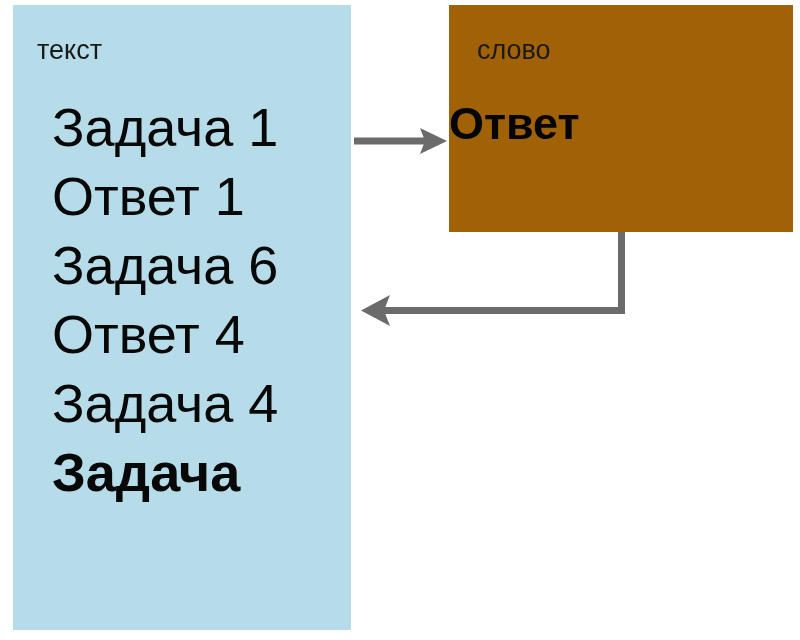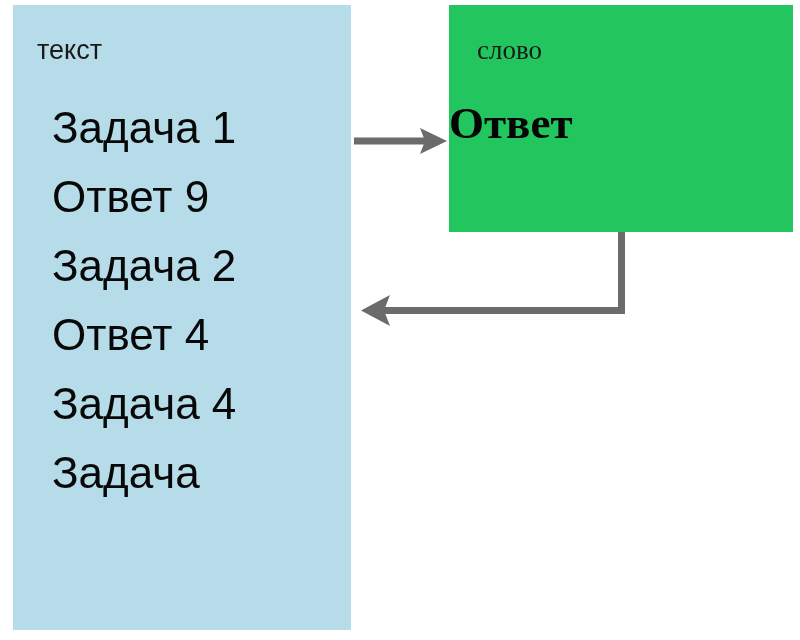--- a/index.html
+++ b/index.html
@@ -36,22 +36,21 @@
     width: 338px;
     height: 625px;
     background: #b5dce8;
   }
 
   #word-panel {
     left: 449px;
     top: 5px;
     width: 344px;
     height: 227px;
-    background: #22c55e;
-    font-family: Liberation Serif, serif;
+    background: #a16207;
   }
 
   
   .panel-caption {
     position: absolute;
     font-size: 27px;
     font-weight: 400;
     color: #1a1a1a;
     line-height: 1;
     white-space: nowrap;
@@ -66,30 +65,30 @@
   }
 
   
   #prompt-list {
     position: absolute;
     left: 39px;
     top: 88px;
     width: 290px;
   }
   .prompt-line {
-    font-size: 44px;
+    font-size: 54px;
     font-weight: 400;
     color: #080808;
     line-height: 69px;
     height: 69px;
     white-space: nowrap;
     letter-spacing: 0px;
   }
   .prompt-line.is-current {
-    font-weight: 400;
+    font-weight: 700;
   }
 
   
   #answer-text {
     position: absolute;
     left: 0;
     top: 96px;
     width: 344px;
     text-align: left;
     font-size: 45px;
@@ -112,22 +111,22 @@
 </head>
 <body>
 
 <div id="canvas">
 
   <div class="box" id="text-panel">
     <div class="panel-caption">текст</div>
 
     <div id="prompt-list">
       <div class="prompt-line">Задача 1</div>
-      <div class="prompt-line">Ответ 9</div>
-      <div class="prompt-line">Задача 2</div>
+      <div class="prompt-line">Ответ 1</div>
+      <div class="prompt-line">Задача 6</div>
       <div class="prompt-line">Ответ 4</div>
       <div class="prompt-line">Задача 4</div>
       <div class="prompt-line is-current">Задача</div>
     </div>
   </div>
 
   <div class="box" id="word-panel">
     <div class="panel-caption">слово</div>
     <div id="answer-text">Ответ</div>
   </div>

